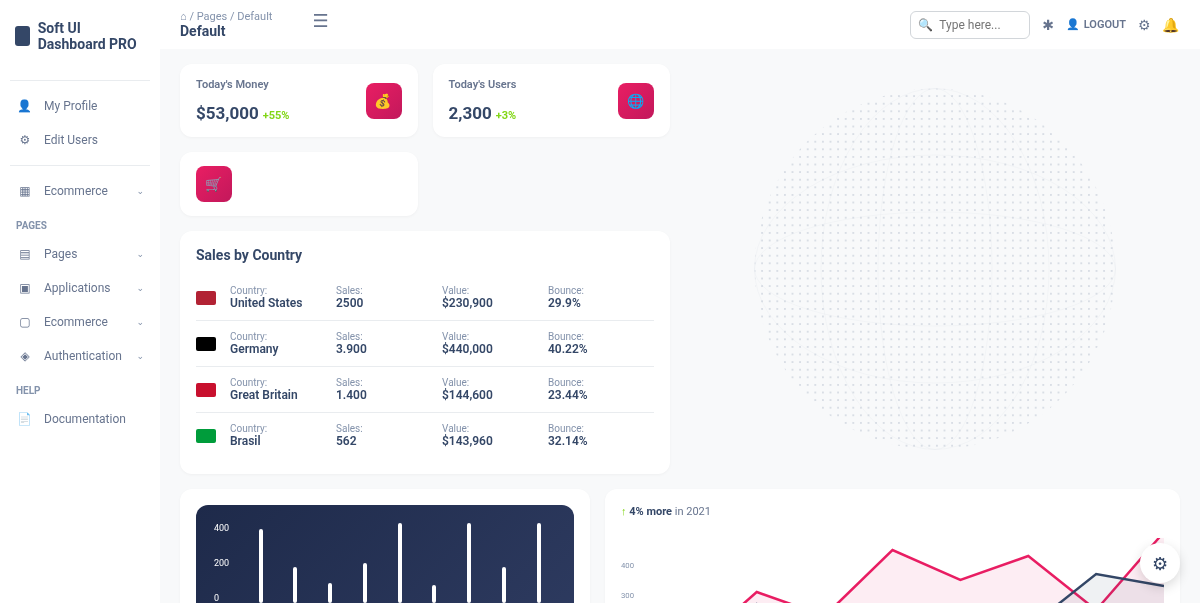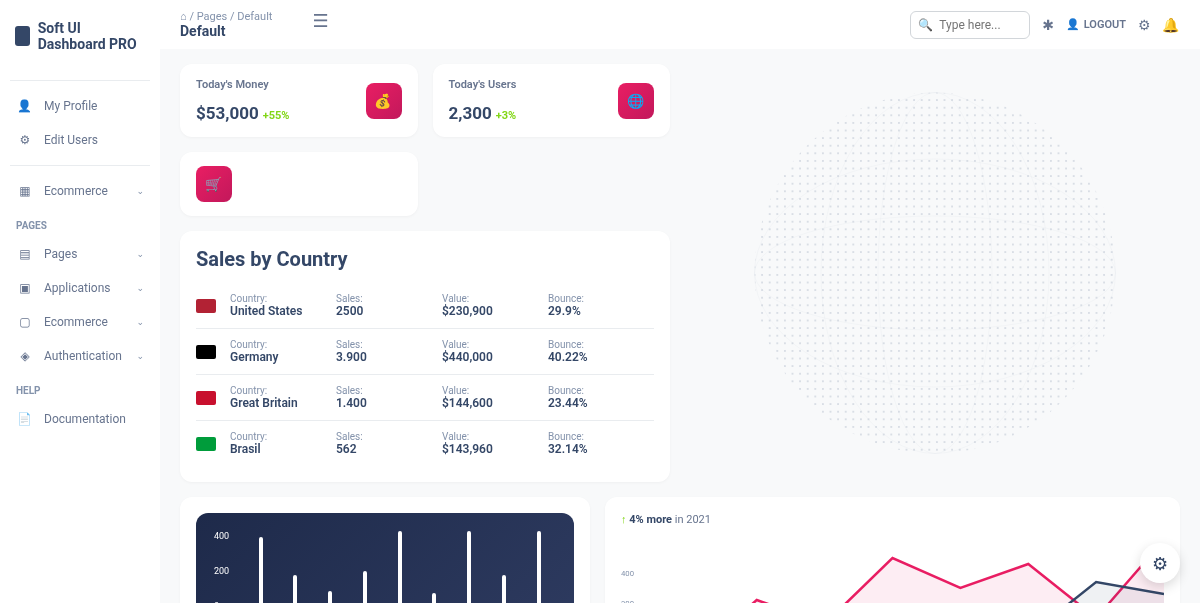--- a/index.html
+++ b/index.html
@@ -31,21 +31,21 @@
 .right-col{flex:1;display:flex;flex-direction:column}
 .stats-grid{display:grid;grid-template-columns:1fr 1fr;gap:15px}
 .stat-card{background:#fff;border-radius:12px;padding:14px 16px;display:flex;align-items:center;justify-content:space-between;box-shadow:0 1px 3px rgba(0,0,0,0.04)}
 .stat-label{font-size:11px;color:#67748e;font-weight:600}
 .stat-value{font-size:17px;font-weight:700;color:#344767;margin-top:12px}
 .stat-change{font-size:11px;font-weight:700;margin-left:4px}
 .stat-change.pos{color:#82d616}
 .stat-change.neg{color:#ea0606}
 .stat-icon{width:36px;height:36px;background:linear-gradient(135deg,#e91e63,#c2185b);border-radius:8px;display:flex;align-items:center;justify-content:center;color:#fff;font-size:14px}
 .card{background:#fff;border-radius:12px;padding:16px;box-shadow:0 1px 3px rgba(0,0,0,0.04)}
-.card-title{font-size:20px;font-weight:700;color:#344767;margin-bottom:12px}
+.card-title{font-size:14px;font-weight:700;color:#344767;margin-bottom:12px}
 .country-row{display:flex;align-items:center;padding:10px 0;border-bottom:1px solid #e9ecef}
 .country-row:last-child{border-bottom:none}
 .flag{width:20px;height:14px;margin-right:14px;border-radius:2px}
 .country-cell{flex:1}
 .cell-label{font-size:10px;color:#8392ab}
 .cell-value{font-size:12px;font-weight:600;color:#344767}
 .globe{flex:1;display:flex;align-items:center;justify-content:center;min-height:350px}
 .globe-svg{width:380px;height:380px;opacity:0.35}
 .bottom-row{display:flex;gap:15px;padding:0 20px 15px}
 .chart-card{flex:0 0 410px}

